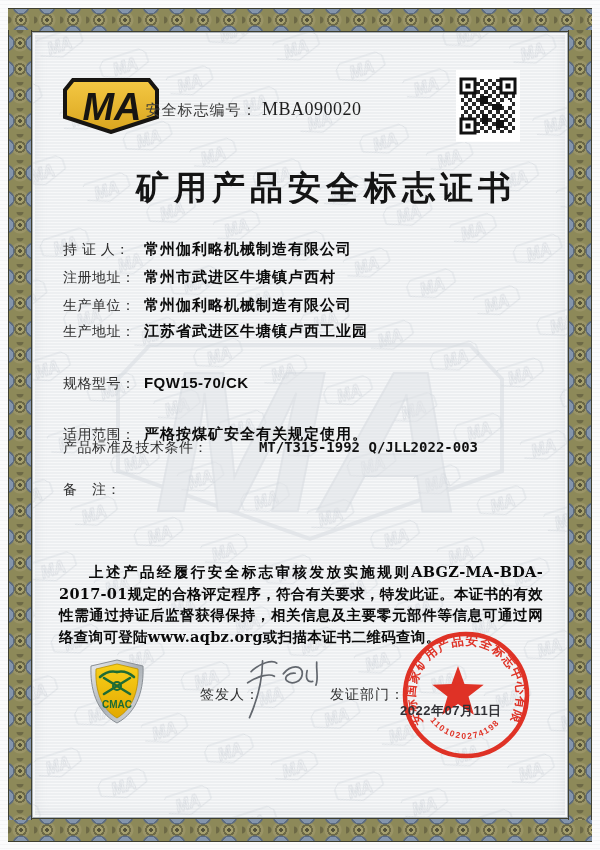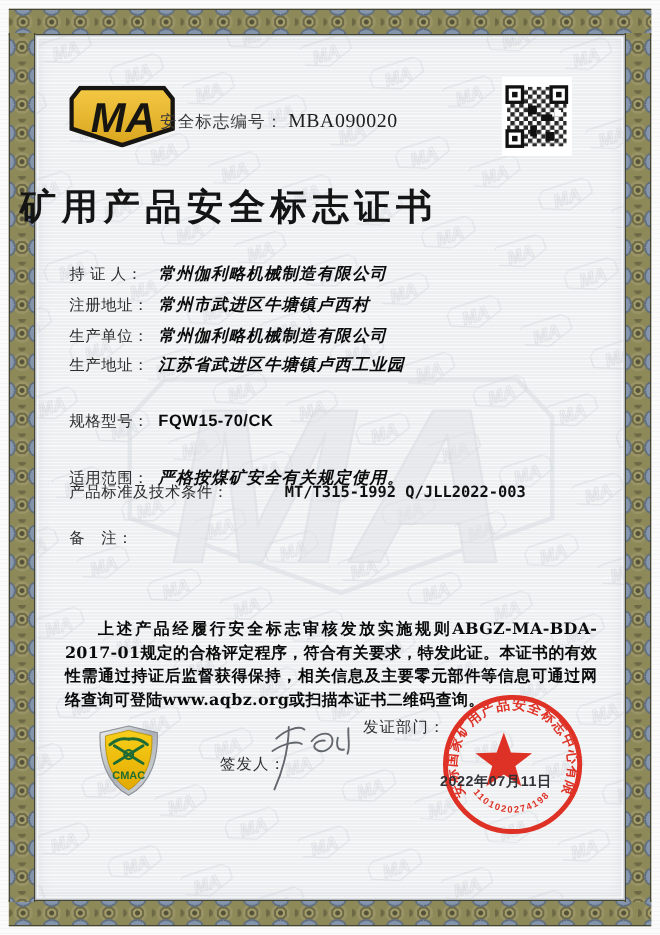--- a/index.html
+++ b/index.html
@@ -30,42 +30,42 @@
       border:1px solid #aab1b8;
       background:repeating-linear-gradient(180deg, rgba(255,255,255,.55) 0 1px, rgba(0,0,0,0) 1px 3px), #edeff1;
       box-shadow:inset 0 0 0 2px #f6f7f8, inset 0 0 14px rgba(150,160,170,.25);}
   .wm-layer{position:absolute;left:33px;top:33px;pointer-events:none;}
   
   .num-line{position:absolute;left:0;top:99px;width:507px;text-align:center;white-space:nowrap;}
   .num-label{font-size:15px;color:#3a3a3a;letter-spacing:1px;}
   .num-value{font-family:"Liberation Serif",serif;font-size:18px;color:#1d1d1d;letter-spacing:.5px;}
   .logo-svg{position:absolute;left:63px;top:78px;}
   .qr-svg{position:absolute;left:456px;top:70px;}
-  .title{position:absolute;left:18px;top:166px;width:516px;text-align:left;
+  .title{position:absolute;left:0;top:166px;width:516px;text-align:right;
       font-family:"Liberation Serif","DejaVu Serif",serif;font-weight:bold;font-size:33px;
       letter-spacing:5px;color:#141414;}
   
   .row{position:absolute;left:63px;white-space:nowrap;font-size:14px;color:#2e2e2e;}
   .lab{display:inline-block;width:77px;letter-spacing:.5px;vertical-align:baseline;}
   .lab.wide{width:192px;margin-top:40px;}
   .lab.mid{display:inline-block;width:90px;}
-  .val{font-family:"DejaVu Serif",serif;font-style:italic;font-weight:bold;font-size:15px;color:#0b0b0b;letter-spacing:1px;margin-top:13px;}
+  .val{font-family:"DejaVu Serif",serif;font-weight:bold;font-size:15px;color:#0b0b0b;letter-spacing:1px;margin-top:13px;}
   .val-model{font-weight:bold;font-size:15px;color:#0b0b0b;letter-spacing:.5px;}
   .val-std{font-family:"DejaVu Sans Mono",monospace;font-weight:bold;font-size:14px;color:#101010;}
   .val-date{display:inline-block;width:160px;font-weight:bold;font-size:14.5px;color:#101010;}
   .val-date2{font-weight:bold;font-size:14.5px;color:#101010;}
   
   .decl{position:absolute;left:59px;right:57px;top:561px;text-align:justify;text-indent:30px;
       font-family:"DejaVu Serif",serif;font-weight:bold;
       font-size:14.5px;line-height:21.5px;color:#0a0a0a;letter-spacing:.3px;}
   
   .cmac-svg{position:absolute;left:86px;top:658px;}
   .signer-label{position:absolute;left:200px;top:686px;font-size:14px;color:#2e2e2e;letter-spacing:1px;}
   .sig-svg{position:absolute;left:238px;top:650px;transform:rotate(-3deg);}
-  .dept-label{position:absolute;left:330px;top:652px;font-size:14px;color:#2e2e2e;letter-spacing:1px;}
+  .dept-label{position:absolute;left:330px;top:686px;font-size:14px;color:#2e2e2e;letter-spacing:1px;}
   .stamp-svg{position:absolute;left:391px;top:623px;opacity:.93;}
 </style>
 </head>
 <body>
 
 <div class="page">
 
   <div class="strip h top"></div>
   <div class="strip h bottom"></div>
   <div class="strip v left"></div>

